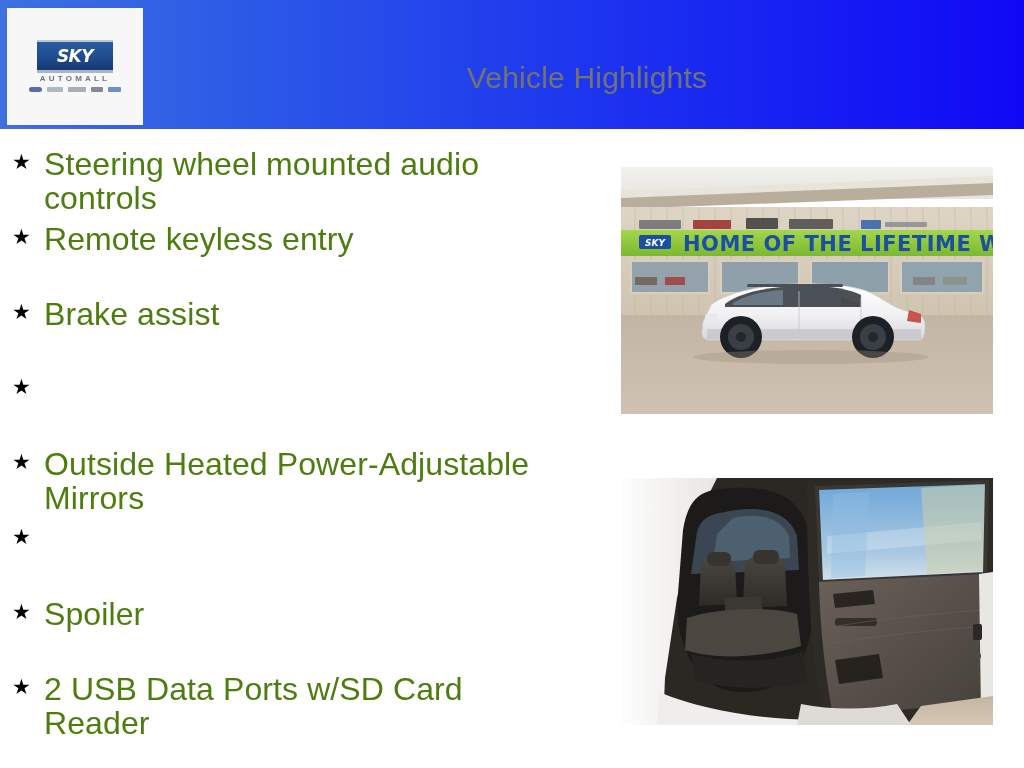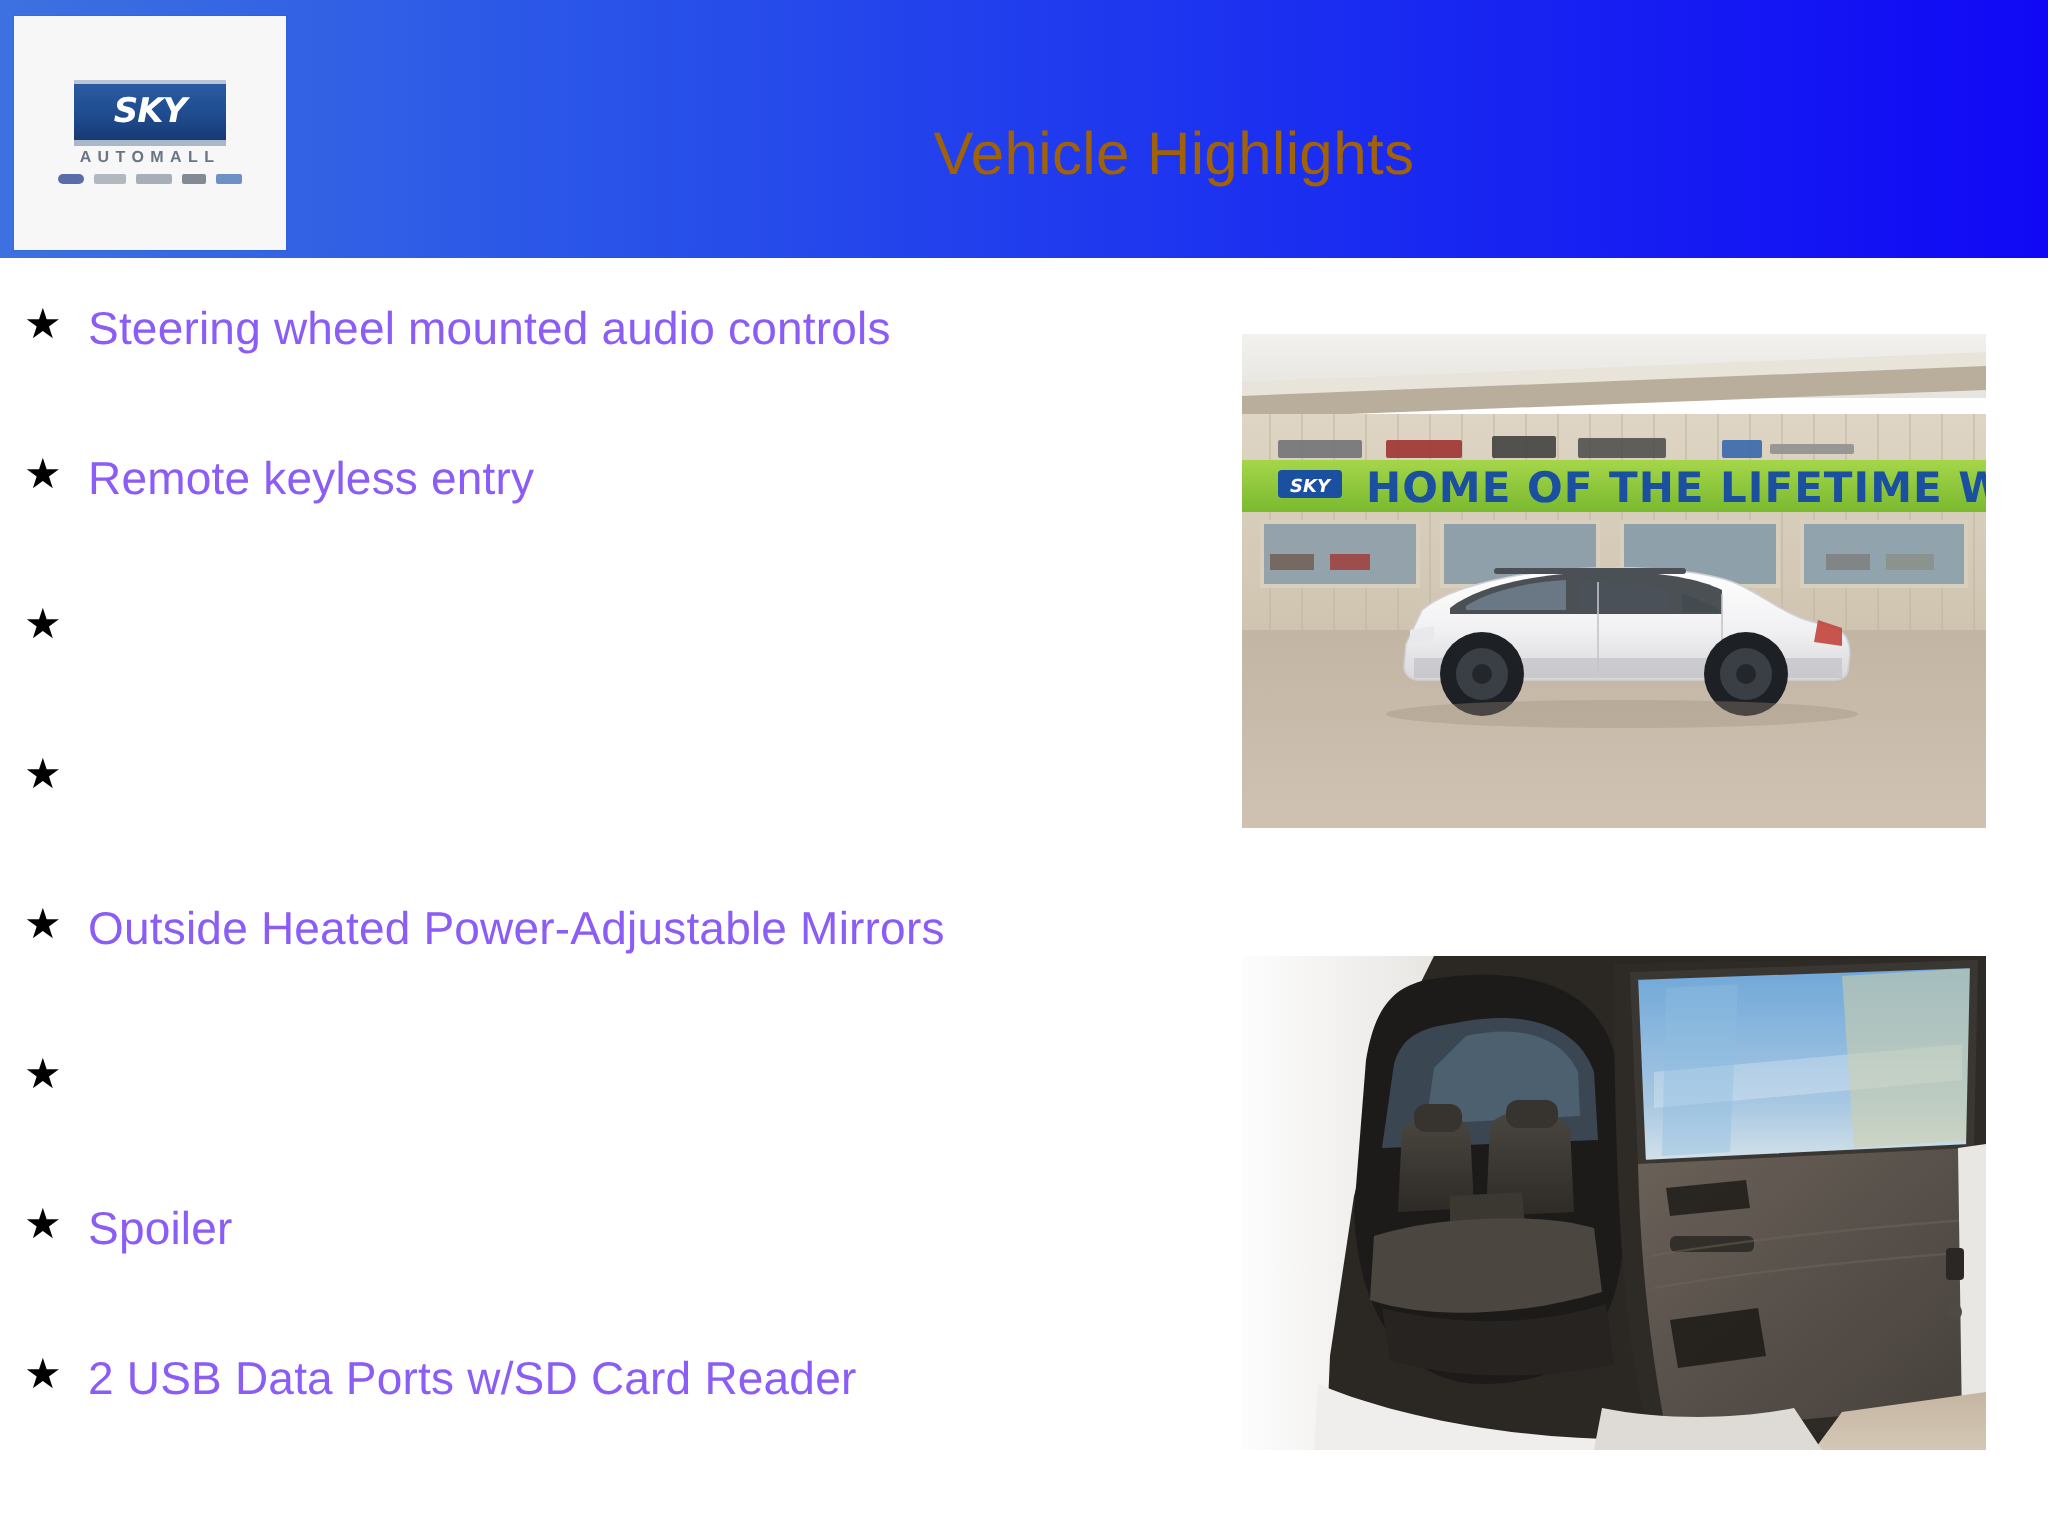--- a/index.html
+++ b/index.html
@@ -31,21 +31,21 @@
 
   #header-title {
     position: absolute;
     left: 150px;
     top: 0;
     width: 874px;
     height: 155px;
     display: flex;
     align-items: center;
     justify-content: center;
-    color: #a16207;
+    color: #737373;
     font-size: 30px;
     font-weight: 400;
     letter-spacing: 0.2px;
     white-space: nowrap;
   }
 
   
   #logo-card {
     position: absolute;
     left: 7px;
@@ -143,22 +143,22 @@
     width: 32px;
     flex: 0 0 32px;
     color: #000000;
     font-size: 21px;
     line-height: 30px;
     text-align: left;
     font-family: "DejaVu Sans", sans-serif;
   }
 
   .feature-text {
-    color: #8b5cf6;
-    font-size: 23px;
+    color: #4d7c0f;
+    font-size: 32px;
     line-height: 34px;
     max-width: 500px;
     letter-spacing: 0.1px;
   }
 
   
   .photo {
     position: absolute;
     overflow: hidden;
     background: #ffffff;
@@ -206,20 +206,21 @@
     <div class="feature-item">
       <span class="bullet-star">★</span>
       <span class="feature-text">Steering wheel mounted audio controls</span>
     </div>
     <div class="feature-item">
       <span class="bullet-star">★</span>
       <span class="feature-text">Remote keyless entry</span>
     </div>
     <div class="feature-item">
       <span class="bullet-star">★</span>
+      <span class="feature-text">Brake assist</span>
     </div>
     <div class="feature-item">
       <span class="bullet-star">★</span>
     </div>
     <div class="feature-item">
       <span class="bullet-star">★</span>
       <span class="feature-text">Outside Heated Power-Adjustable Mirrors</span>
     </div>
     <div class="feature-item">
       <span class="bullet-star">★</span>

